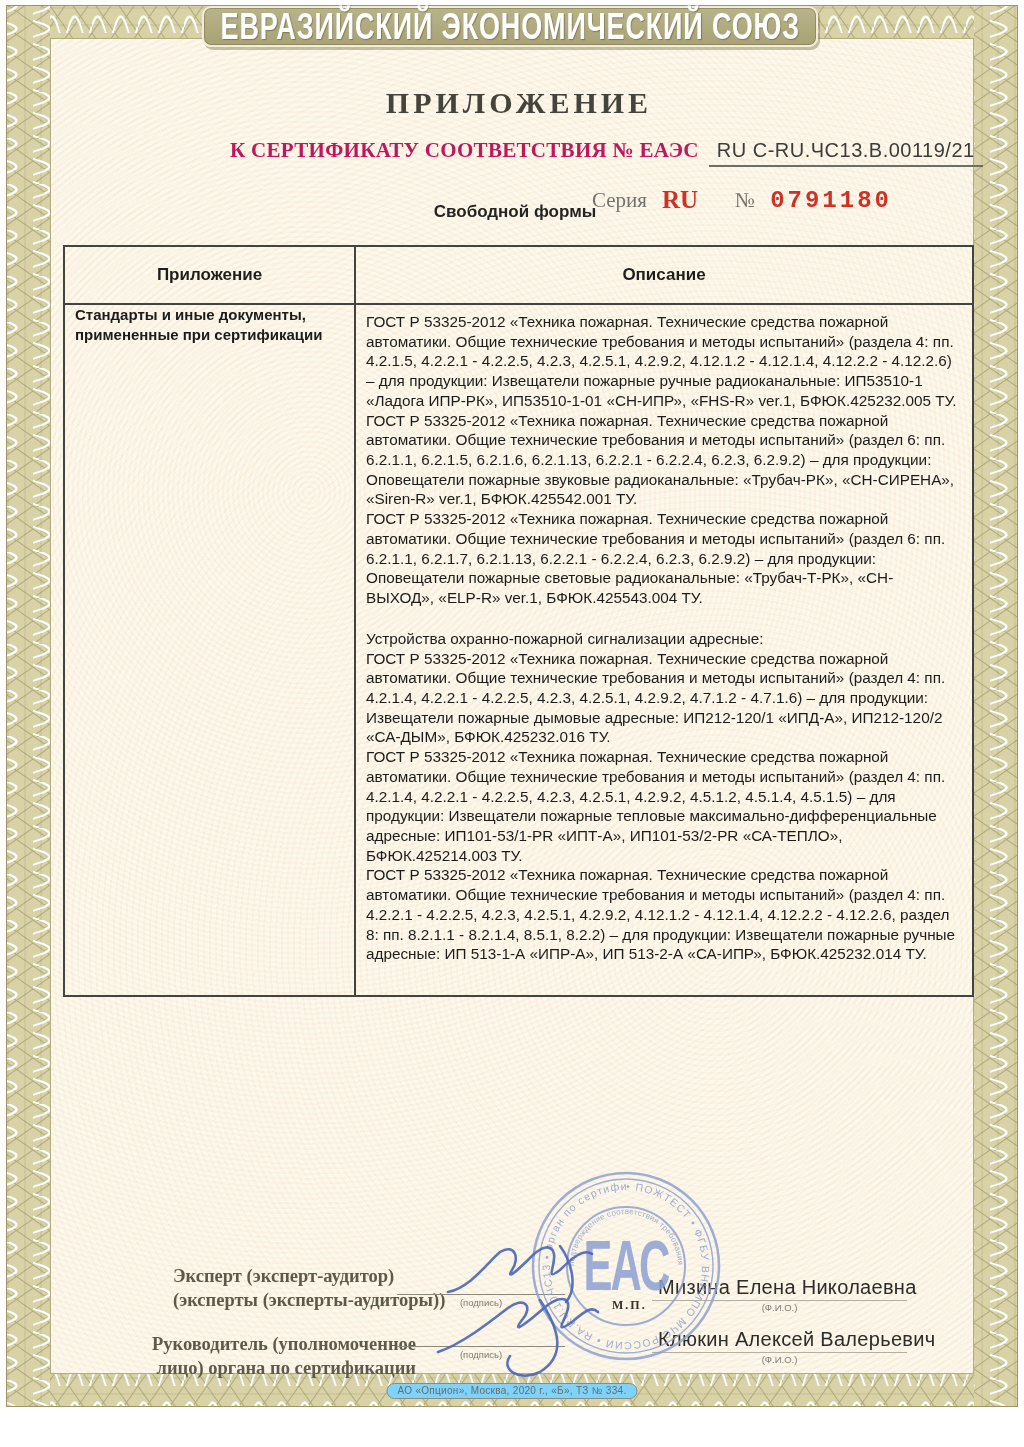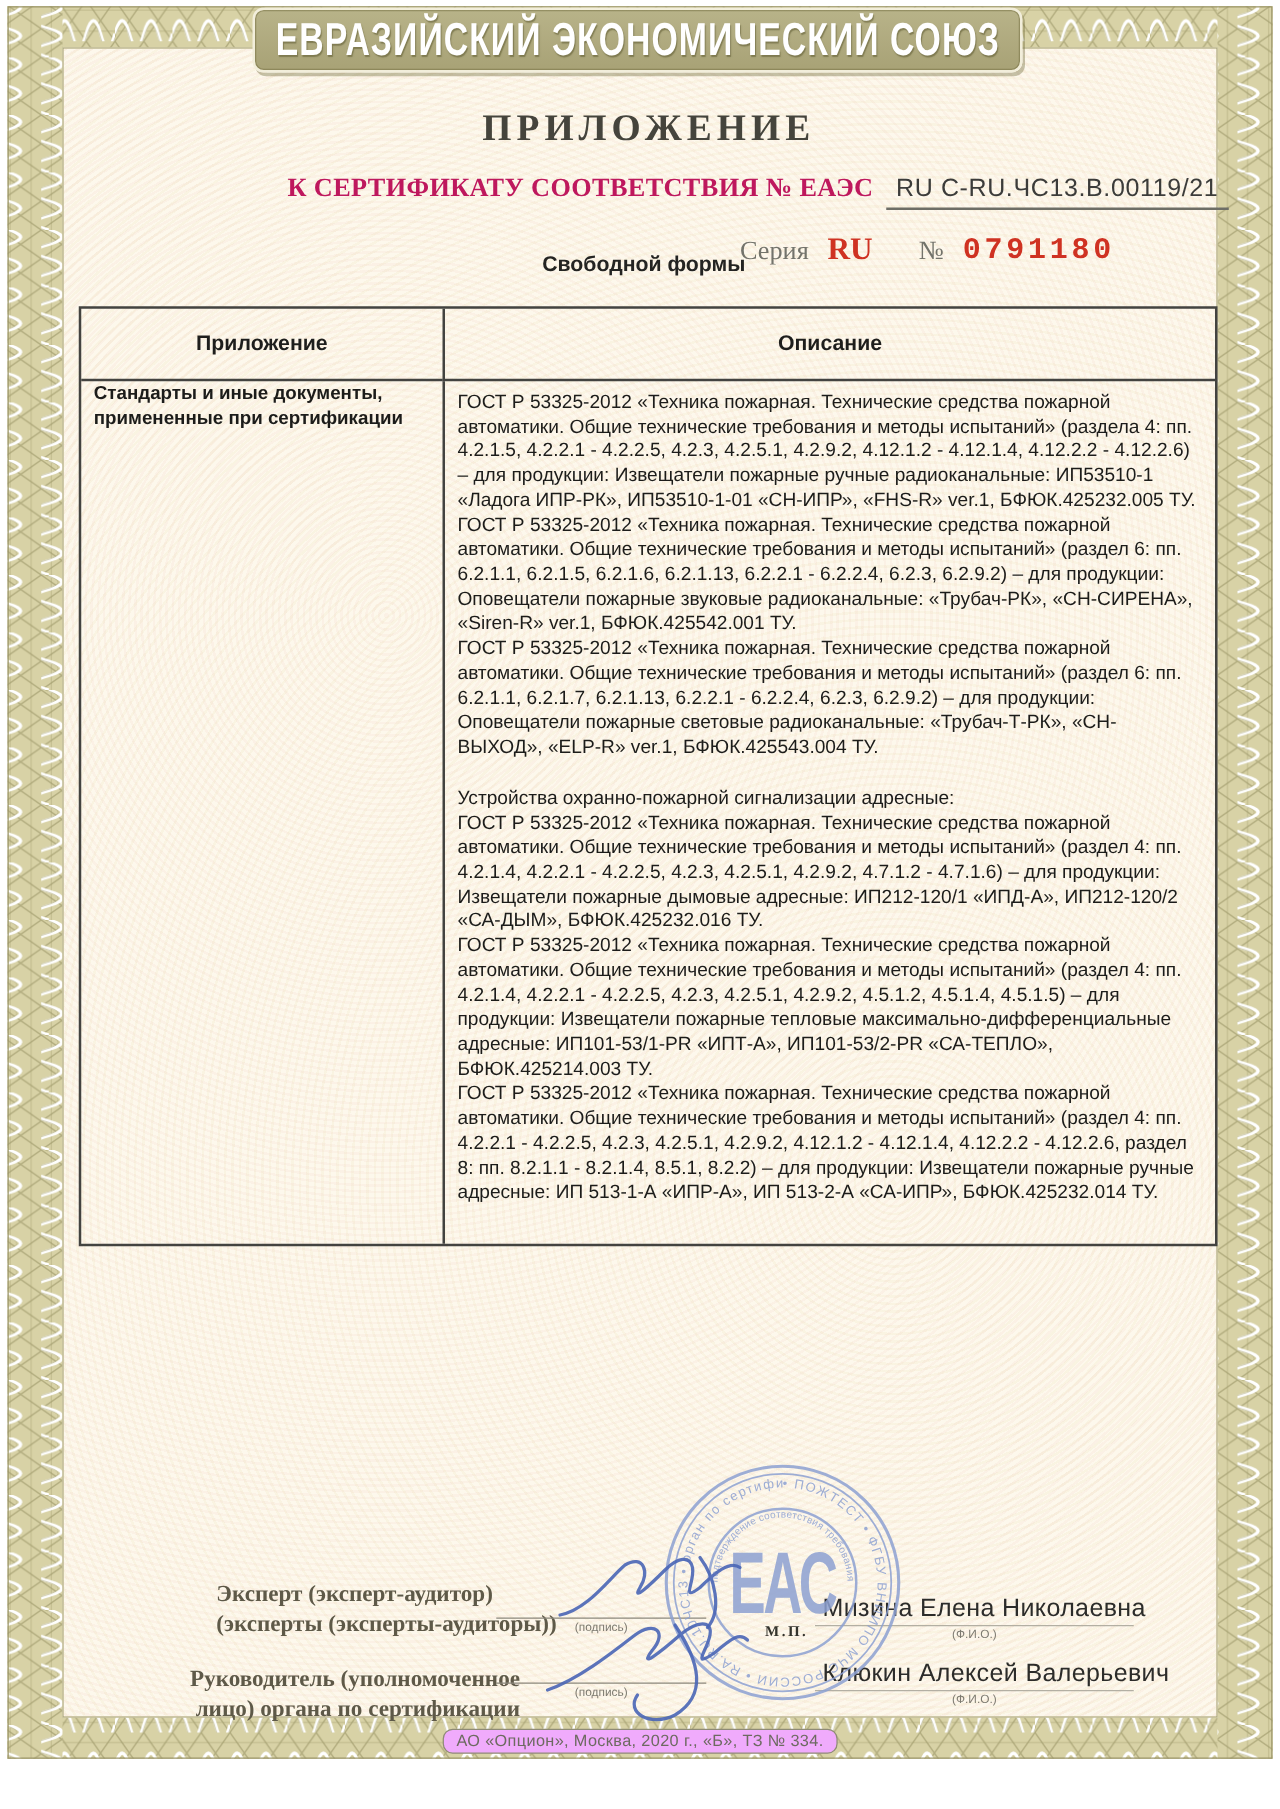--- a/index.html
+++ b/index.html
@@ -10,21 +10,21 @@
   *{margin:0;padding:0;box-sizing:border-box;}
   html,body{width:1024px;height:1447px;background:#ffffff;font-family:"Liberation Sans",sans-serif;}
   .page{position:relative;width:1024px;height:1447px;overflow:hidden;background:#fff;}
   .border-svg{position:absolute;left:0;top:0;z-index:1;}
   .inner{position:absolute;left:51px;top:39px;width:922px;height:1334px;z-index:2;
     background-color:var(--paper);
     background-image:
       repeating-radial-gradient(circle at 28% 34%, rgba(221,130,120,0.06) 0 2px, rgba(0,0,0,0) 2px 5px),
       repeating-radial-gradient(circle at 72% 68%, rgba(205,185,90,0.07) 0 2px, rgba(0,0,0,0) 2px 6px);
   }
-  .banner{position:absolute;left:202px;top:6px;width:616px;height:52px;z-index:4;
+  .banner{position:absolute;left:202px;top:6px;width:616px;height:41px;z-index:4;
     background:linear-gradient(#b8b389,#a8a276);
     border:2px solid #f2eedb;border-radius:9px;
     box-shadow:2px 3px 0 rgba(105,100,50,.38), inset 0 0 0 1px rgba(120,114,70,.55);
     display:flex;align-items:center;justify-content:center;}
   .banner span{display:inline-block;color:#fff;font-weight:bold;font-size:33px;white-space:nowrap;
     letter-spacing:1px;transform:scale(.82,1.12);text-shadow:1px 1px 1px rgba(90,85,45,.55);}
   .title{position:absolute;left:0;right:0;top:86px;z-index:3;text-align:center;padding-left:14px;
     font-family:"Liberation Serif",serif;font-weight:bold;font-size:30px;letter-spacing:4px;color:var(--title_ink);}
   .cert-line{position:absolute;left:230px;top:138px;z-index:3;display:flex;align-items:baseline;gap:10px;white-space:nowrap;}
   .cert-label{font-family:"Liberation Serif",serif;font-weight:bold;font-size:21px;color:#be185d;letter-spacing:.3px;}
@@ -50,22 +50,22 @@
     font-size:18.5px;line-height:24px;color:var(--label_brown);}
   .sig-label span{display:block;}
   .rule{position:absolute;z-index:3;border-top:1px solid #8c887c;}
   .cap{position:absolute;z-index:6;text-align:center;font-size:9.5px;color:var(--muted);}
   .name{position:absolute;left:658px;z-index:3;font-size:20px;color:#2c2c2a;letter-spacing:.3px;white-space:nowrap;}
   .name-rule{position:absolute;left:652px;width:255px;z-index:3;border-top:1px solid #b3afa3;}
   .mp{position:absolute;left:612px;top:1298px;z-index:6;font-family:"Liberation Serif",serif;
     font-weight:bold;font-size:12px;letter-spacing:2px;color:#33332c;}
   .overlay-svg{position:absolute;left:0;top:0;z-index:5;pointer-events:none;}
   .fine-print{position:absolute;left:50%;top:1383px;transform:translateX(-50%);z-index:6;white-space:nowrap;
-    background:#f0abfc;border:1px solid #8f8b76;border-radius:8px;padding:1px 10px 2px;
-    font-size:13px;color:#6d6a60;letter-spacing:.3px;text-align:center;}
+    background:#7dd3fc;border:1px solid #8f8b76;border-radius:8px;padding:1px 10px 2px;
+    font-size:10px;color:#6d6a60;letter-spacing:.3px;text-align:center;}
 </style>
 </head>
 <body>
 
 <div class="page">
 
   <svg class="border-svg" width="1024" height="1447" viewBox="0 0 1024 1447">
     <defs>
       <pattern id="bandH" width="46" height="33" patternUnits="userSpaceOnUse">
         <rect width="46" height="33" fill="var(--band_base)"></rect>

